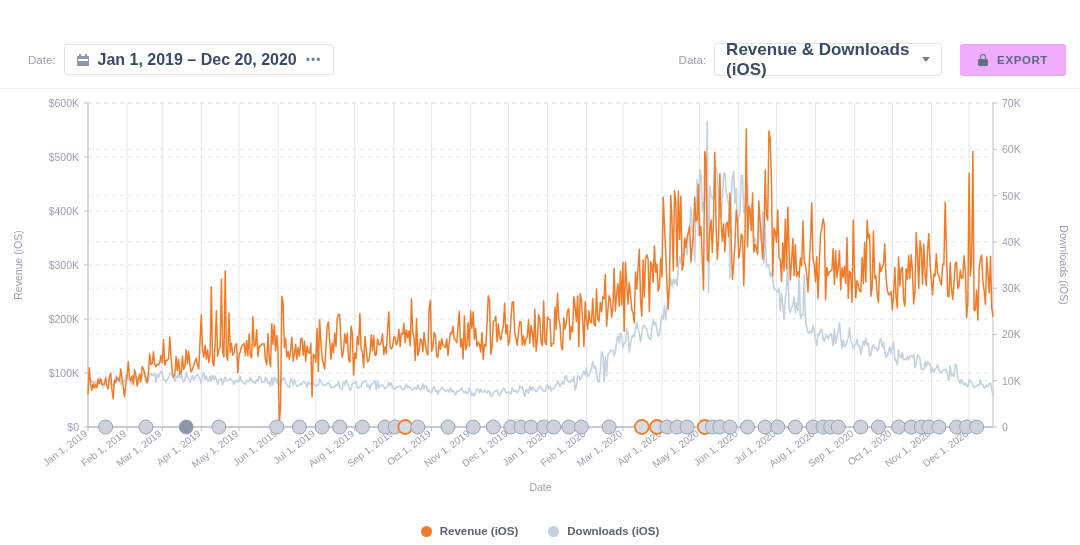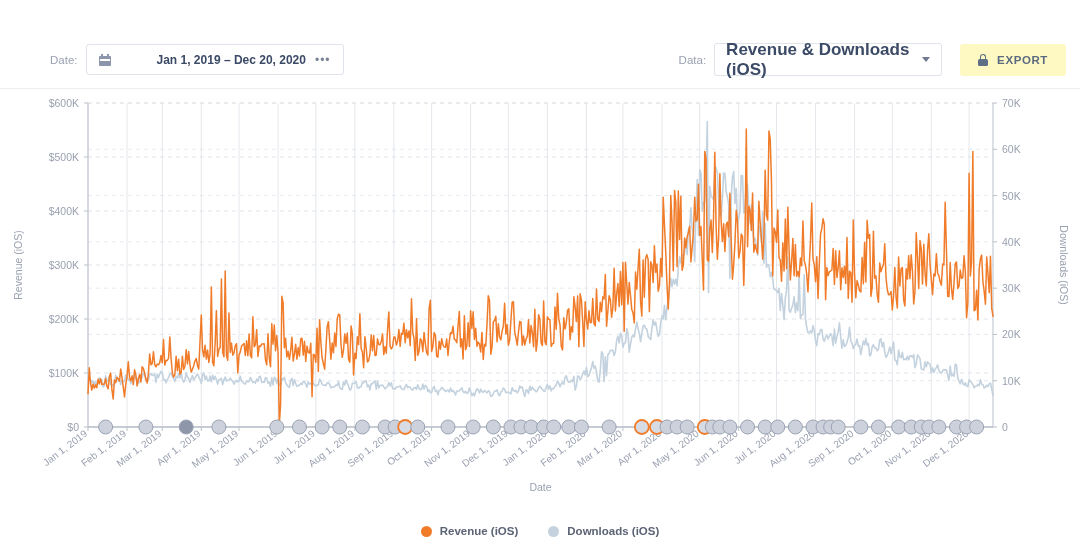--- a/index.html
+++ b/index.html
@@ -34,49 +34,49 @@
   .flag .stripes { position:absolute; inset:0;
     background: repeating-linear-gradient(to bottom,
       #e8b4b8 0px, #e8b4b8 1.6px, #fbf4f4 1.6px, #fbf4f4 3.2px);
   }
   .flag .canton { position:absolute; left:0; top:0; width:9px; height:7px; background:#3c4f8a; }
 
   
   .toolbar {
     position:absolute; left:0; top:31px; width:1080px; height:58px;
     background:#fff; border-bottom:1px solid #eceef2;
-    display:flex; align-items:center;padding-left:22px;
+    display:flex; align-items:center;
   }
   .tb-label { font-size:11.5px; color:#9aa1b0; margin-right:8px; }
   .date-picker {
     display:flex; align-items:center; gap:9px;
     border:1px solid #dfe3ea; border-radius:3px; background:#fff;
     height:31px; padding:0 12px; cursor:pointer;
   }
-  .date-text { font-size:12px; font-weight:bold; color:#3b4a66; white-space:nowrap;margin-left:37px; }
+  .date-text { font-size:16px; font-weight:bold; color:#3b4a66; white-space:nowrap; }
   .cal-icon { width:12px; height:12px; position:relative; display:inline-block; }
   .cal-icon .body { position:absolute; left:0; top:2px; width:12px; height:10px;
      background:#8b95ab; border-radius:1px; }
   .cal-icon .notch1, .cal-icon .notch2 { position:absolute; top:0; width:2px; height:3px; background:#8b95ab; }
   .cal-icon .notch1 { left:2px; } .cal-icon .notch2 { left:8px; }
   .cal-icon .white { position:absolute; left:1px; top:5px; width:10px; height:2px; background:#fff; }
   .dots-icon { font-size:12px; color:#7a8499; letter-spacing:1px; line-height:1; }
 
   .tb-right { margin-left:auto; display:flex; align-items:center; padding-right:14px; }
   .data-select {
     display:flex; align-items:center; justify-content:space-between;
     border:1px solid #dfe3ea; border-radius:3px; background:#fff;
     height:33px; width:228px; padding:0 11px; cursor:pointer; margin-right:18px;
   }
   .data-select .sel-text { font-size:17px; font-weight:bold; color:#3b4a66; }
   .caret { width:0;height:0;border-left:4px solid transparent;border-right:4px solid transparent;
      border-top:5px solid #6f7a90; }
   .export-btn {
     display:flex; align-items:center; gap:9px;
-    background:#fef9c3; border-radius:3px; height:32px; padding:0 18px;
+    background:#f0abfc; border-radius:3px; height:32px; padding:0 18px;
     cursor:pointer;
   }
   .export-btn .lbl { font-size:11.5px; font-weight:bold; color:#5a6a80; letter-spacing:.6px; }
   .lock-icon { width:10px; height:12px; position:relative; display:inline-block; }
   .lock-icon .shackle { position:absolute; left:2px; top:0; width:6px; height:6px;
       border:1.6px solid #5f6f85; border-bottom:none; border-radius:3px 3px 0 0; }
   .lock-icon .base { position:absolute; left:0; top:5px; width:10px; height:7px;
       background:#5f6f85; border-radius:1.5px; }
 
   

